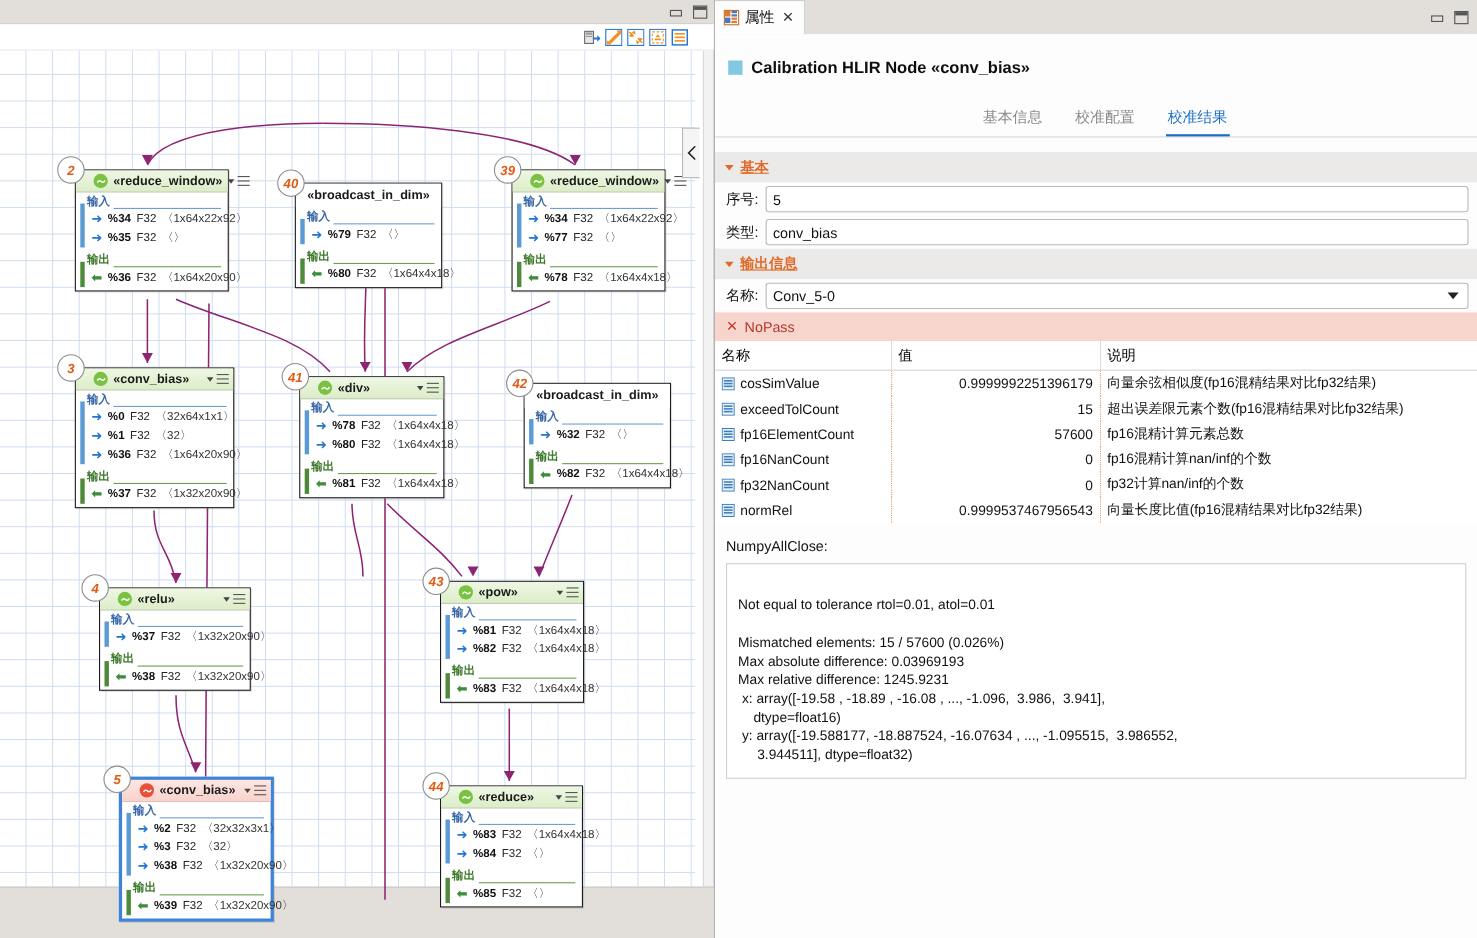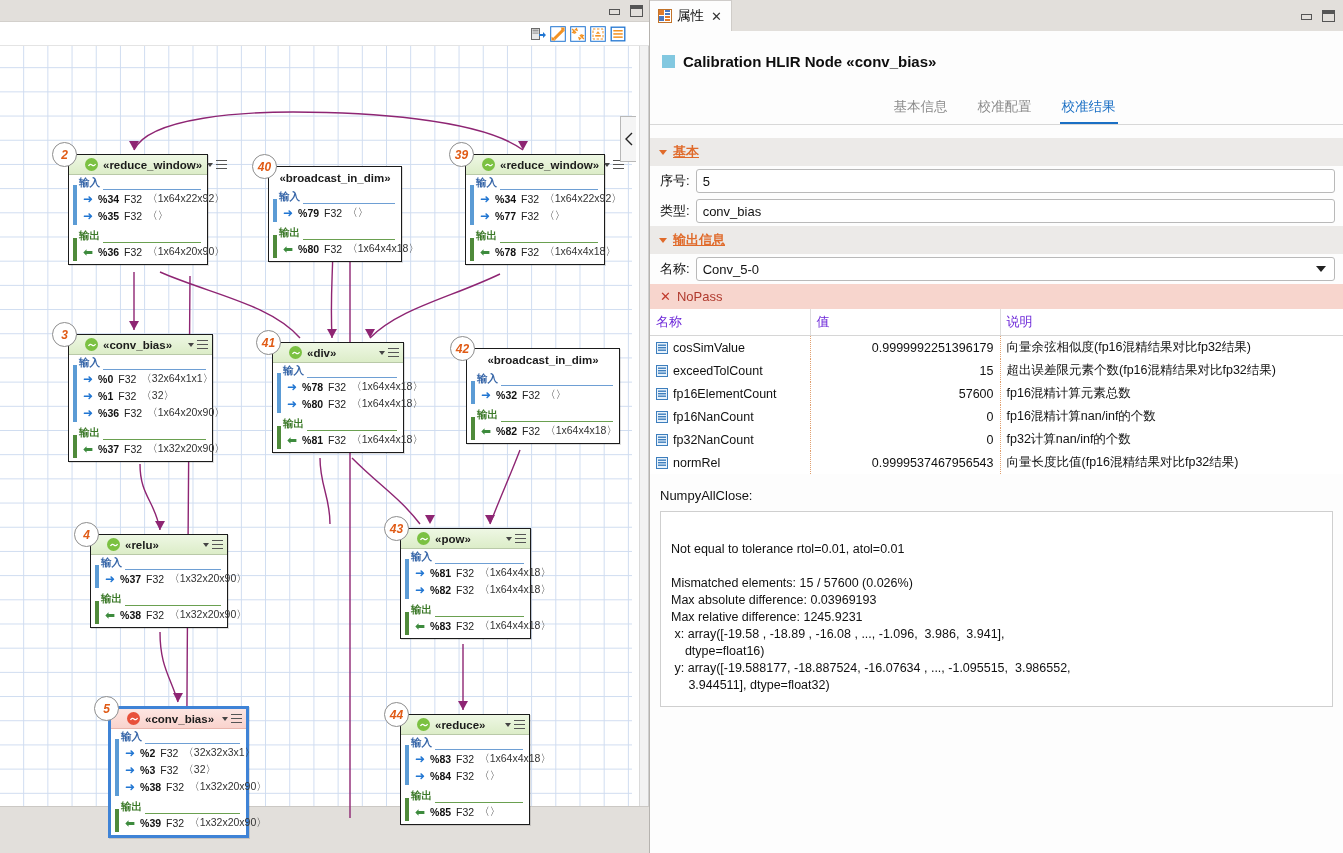--- a/index.html
+++ b/index.html
@@ -125,21 +125,21 @@
   .combo-caret { position:absolute; right:8px; top:50%; transform:translateY(-50%); width:0;height:0;
     border-left:5px solid transparent;border-right:5px solid transparent;border-top:6px solid #222;}
 
   .nopass-bar { display:flex; align-items:center; gap:6px; background:#f7d5cd; padding:5px 0 5px 10px; }
   .nopass-x { color:#c0392b; font-weight:bold; font-size:13px; }
   .nopass-txt { color:#b03a2e; font-size:13px; }
 
   .mtable { width:100%; border-collapse:collapse; background:#fff; font-size:12.5px;}
   .mtable thead th {
     font-weight:normal; text-align:left; padding:4px 6px; background:#fff;
-    border-bottom:1px solid #d6d6d6; border-right:1px solid #dcdcdc; color:#6d28d9; font-size:13px;
+    border-bottom:1px solid #d6d6d6; border-right:1px solid #dcdcdc; color:#000000; font-size:13px;
   }
   .mtable thead th:last-child { border-right:none; }
   .mtable td { padding:3px 6px; border-right:1px dotted #e0a070; color:#111; vertical-align:middle;}
   .mtable td:last-child { border-right:none; }
   .col-name { width:160px; }
   .col-val { width:190px; text-align:right; }
   .cell-name { display:flex; align-items:center; gap:5px; }
   .cell-ico { width:12px; height:12px; flex:0 0 auto; }
 
   .napc-label { padding:14px 0 8px 10px; font-size:13px; color:#111; }
@@ -498,21 +498,21 @@
                   </div>
                   <div class="port">
                     <span class="arrow-out">⬅</span>
                     <span class="pid">%81</span>
                     <span class="ptype">F32</span>
                     <span class="pshape">〈1x64x4x18〉</span>
                   </div>
                 </div>
               </div>
             </div>
-            <div class="node" style="left: 466px; top: 302px; width: 154px;">
+            <div class="node" style="left: 476px; top: 302px; width: 134px;">
               <div class="node-badge">42</div>
               <div class="node-header plain">
                 <span class="node-title">«broadcast_in_dim»</span>
               </div>
               <div class="node-body">
                 <div class="sec">
                   <div class="sec-bar"></div>
                   <div class="sec-head">
                     <span class="sec-label">输入</span>
                     <span class="sec-rule"></span>

